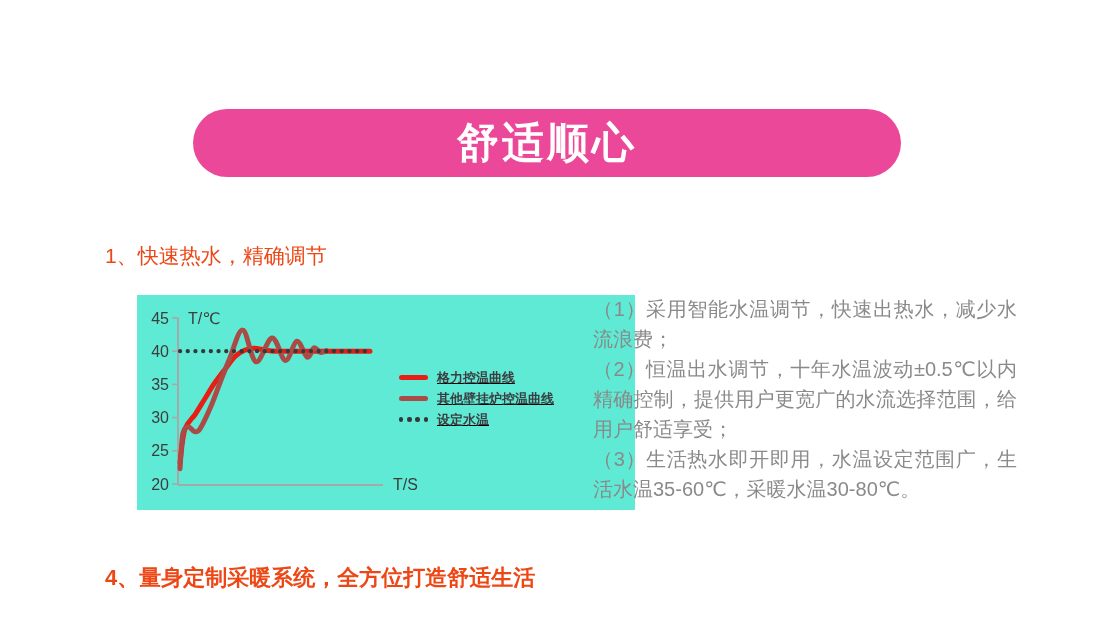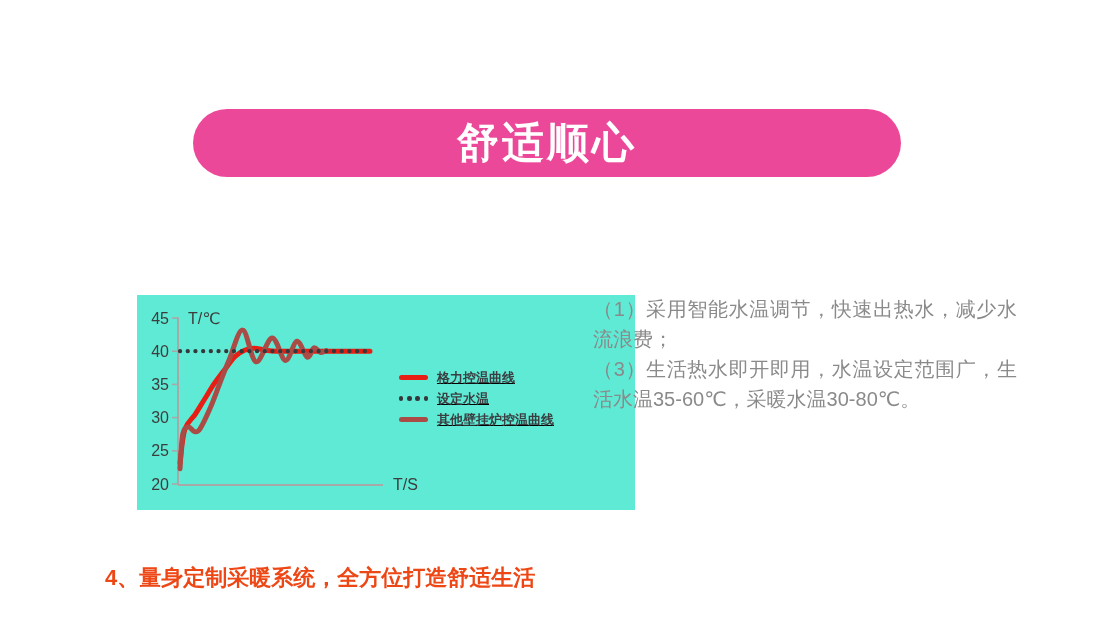--- a/index.html
+++ b/index.html
@@ -63,20 +63,21 @@
 </style>
 </head>
 <body>
 
 <div class="page">
 
   <div class="banner">
     <span class="banner-title">舒适顺心</span>
   </div>
 
+  <div class="section-heading first">1、快速热水，精确调节</div>
 
   <div class="chart-panel">
     <svg id="chart-svg" viewBox="0 0 430 215" xmlns="http://www.w3.org/2000/svg">
       <g id="ticks">
           <line x1="35" x2="42" y1="23" y2="23" class="tick"></line>
           <text x="32" y="28.5" text-anchor="end" class="tick-label">45</text>
           <line x1="35" x2="42" y1="56.19999999999999" y2="56.19999999999999" class="tick"></line>
           <text x="32" y="61.69999999999999" text-anchor="end" class="tick-label">40</text>
           <line x1="35" x2="42" y1="89.4" y2="89.4" class="tick"></line>
           <text x="32" y="94.9" text-anchor="end" class="tick-label">35</text>
@@ -95,35 +96,36 @@
       <path class="series-line" stroke="#ab4b46" d="M43.0,173.7C43.5,167.9 44.4,145.5 45.9,138.5C47.3,131.6 49.6,132.2 51.5,131.9C53.4,131.6 55.4,136.2 57.3,136.5C59.1,136.9 60.3,137.9 63.0,133.9C65.6,129.9 70.1,120.3 73.4,112.6C76.7,105.0 79.7,96.2 82.9,88.1C86.1,80.0 88.6,73.0 92.4,64.2C96.2,55.3 101.3,34.5 105.7,35.0C110.1,35.4 114.1,65.5 119.0,66.8C123.9,68.2 130.2,43.1 135.1,42.9C140.1,42.7 144.3,64.9 148.4,65.5C152.6,66.0 156.2,46.8 159.8,46.2C163.5,45.7 167.5,61.1 170.3,62.2C173.2,63.3 174.7,53.7 176.9,52.9C179.2,52.1 181.5,57.1 183.6,57.5C185.7,58.0 188.4,55.9 189.3,55.5"></path>
       <path class="series-dotted" stroke="#35383a" d="M43.0,56.2 L233.0,56.2"></path>
     </svg>
 
     <div class="legend">
       <div class="legend-row">
         <span class="swatch line" style="background: rgb(231, 30, 20);"></span>
         <span class="legend-label">格力控温曲线</span>
       </div>
       <div class="legend-row">
+        <span class="swatch line" style="background: rgb(171, 75, 70);"></span>
+        <span class="legend-label">其他壁挂炉控温曲线</span>
+      </div>
+      <div class="legend-row">
         <span class="swatch dots">
             <i style="background: rgb(53, 56, 58);"></i>
             <i style="background: rgb(53, 56, 58);"></i>
             <i style="background: rgb(53, 56, 58);"></i>
             <i style="background: rgb(53, 56, 58);"></i>
           </span>
         <span class="legend-label">设定水温</span>
       </div>
-      <div class="legend-row">
-        <span class="swatch line" style="background: rgb(171, 75, 70);"></span>
-        <span class="legend-label">其他壁挂炉控温曲线</span>
-      </div>
     </div>
   </div>
 
   <div class="description">
     <p>（1）采用智能水温调节，快速出热水，减少水流浪费；</p>
+    <p>（2）恒温出水调节，十年水温波动±0.5℃以内精确控制，提供用户更宽广的水流选择范围，给用户舒适享受；</p>
     <p>（3）生活热水即开即用，水温设定范围广，生活水温35-60℃，采暖水温30-80℃。</p>
   </div>
 
   <div class="section-heading second">4、量身定制采暖系统，全方位打造舒适生活</div>
 
 </div>
 
 </body></html>

